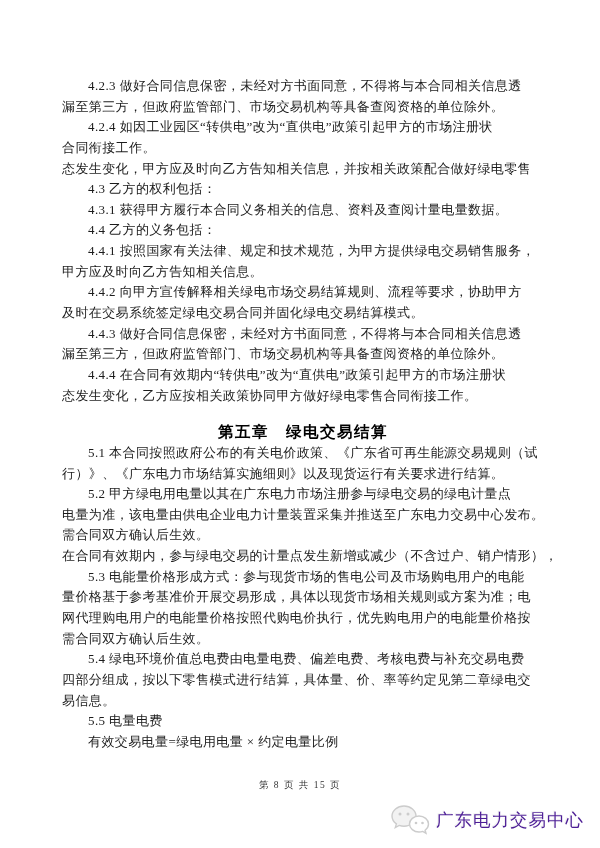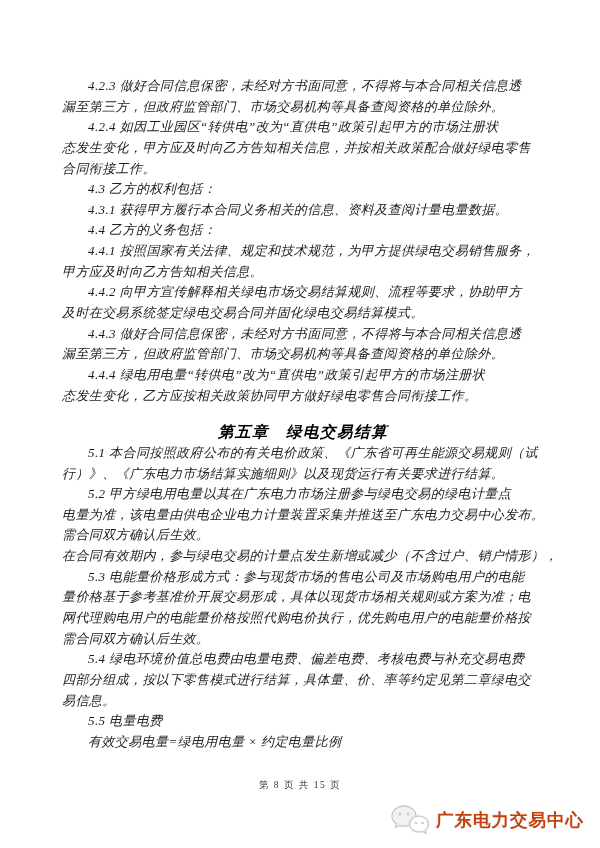--- a/index.html
+++ b/index.html
@@ -12,21 +12,20 @@
     font-family:"Liberation Serif","DejaVu Serif",serif;
     color:#1c1c1c;
   }
   .doc-body{
     position:absolute;
     left:62px;top:76px;
     width:482px;
     font-size:13px;
     line-height:20.65px;
     letter-spacing:0.4px;
-    font-style:italic;
   }
   .doc-body .line{
     white-space:nowrap;
     height:20.65px;
   }
   .doc-body .line.i{ text-indent:26px; }   
   .doc-body .line.f{ text-indent:0; }      
   .doc-body .line.h{                        
     text-align:center;
     text-indent:0;
@@ -50,48 +49,48 @@
     position:absolute;
     right:16px;
     bottom:12px;
     display:flex;
     align-items:center;
     gap:6px;
   }
   .watermark .wm-text{
     font-family:"Liberation Sans","DejaVu Sans",sans-serif;
     font-size:17.5px;
-    font-weight:bold;
+    font-weight:normal;
     letter-spacing:1px;
-    color:#c2410c;
+    color:#4c1d95;
     text-shadow:1px 1px 0 #ffffff, -1px -1px 0 #f2f2f2;
   }
   .watermark svg{ display:block; }
 </style>
 </head>
 <body>
 
 <div class="page">
 
   <div class="doc-body" id="doc-body">
       <div class="line i">4.2.3 做好合同信息保密，未经对方书面同意，不得将与本合同相关信息透</div>
       <div class="line f">漏至第三方，但政府监管部门、市场交易机构等具备查阅资格的单位除外。</div>
       <div class="line i">4.2.4 如因工业园区“转供电”改为“直供电”政策引起甲方的市场注册状</div>
+      <div class="line f">合同衔接工作。</div>
       <div class="line f">态发生变化，甲方应及时向乙方告知相关信息，并按相关政策配合做好绿电零售</div>
-      <div class="line f">合同衔接工作。</div>
       <div class="line i">4.3 乙方的权利包括：</div>
       <div class="line i">4.3.1 获得甲方履行本合同义务相关的信息、资料及查阅计量电量数据。</div>
       <div class="line i">4.4 乙方的义务包括：</div>
       <div class="line i">4.4.1 按照国家有关法律、规定和技术规范，为甲方提供绿电交易销售服务，</div>
       <div class="line f">甲方应及时向乙方告知相关信息。</div>
       <div class="line i">4.4.2 向甲方宣传解释相关绿电市场交易结算规则、流程等要求，协助甲方</div>
       <div class="line f">及时在交易系统签定绿电交易合同并固化绿电交易结算模式。</div>
       <div class="line i">4.4.3 做好合同信息保密，未经对方书面同意，不得将与本合同相关信息透</div>
       <div class="line f">漏至第三方，但政府监管部门、市场交易机构等具备查阅资格的单位除外。</div>
-      <div class="line i">4.4.4 绿电用电量“转供电”改为“直供电”政策引起甲方的市场注册状</div>
+      <div class="line i">4.4.4 在合同有效期内“转供电”改为“直供电”政策引起甲方的市场注册状</div>
       <div class="line f">态发生变化，乙方应按相关政策协同甲方做好绿电零售合同衔接工作。</div>
       <div class="line h">第五章　绿电交易结算</div>
       <div class="line i">5.1 本合同按照政府公布的有关电价政策、《广东省可再生能源交易规则（试</div>
       <div class="line f">行）》、《广东电力市场结算实施细则》以及现货运行有关要求进行结算。</div>
       <div class="line i">5.2 甲方绿电用电量以其在广东电力市场注册参与绿电交易的绿电计量点</div>
       <div class="line f">电量为准，该电量由供电企业电力计量装置采集并推送至广东电力交易中心发布。</div>
       <div class="line f">需合同双方确认后生效。</div>
       <div class="line f">在合同有效期内，参与绿电交易的计量点发生新增或减少（不含过户、销户情形），</div>
       <div class="line i">5.3 电能量价格形成方式：参与现货市场的售电公司及市场购电用户的电能</div>
       <div class="line f">量价格基于参考基准价开展交易形成，具体以现货市场相关规则或方案为准；电</div>

